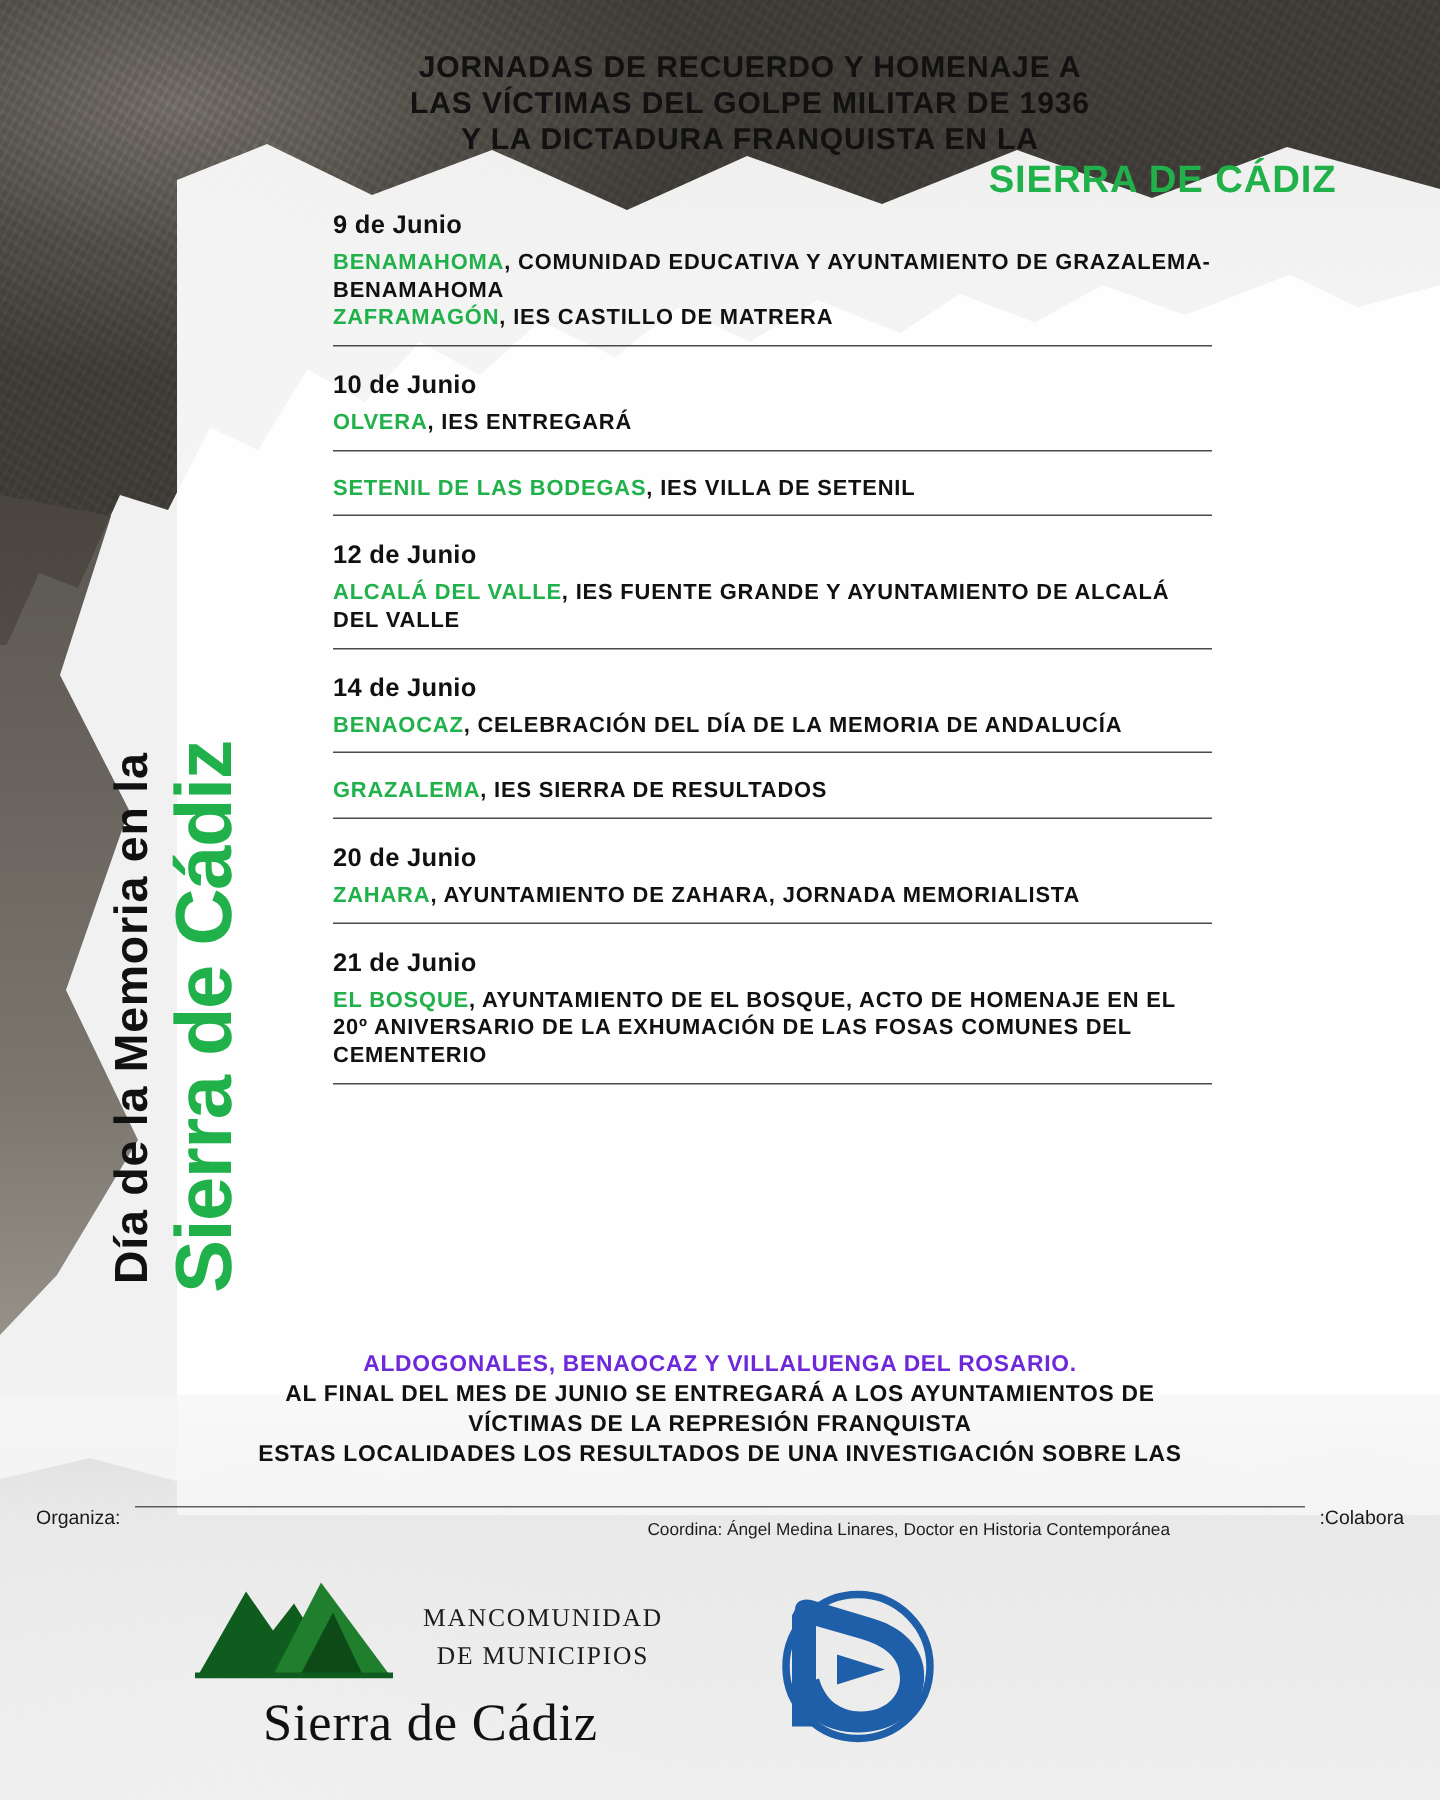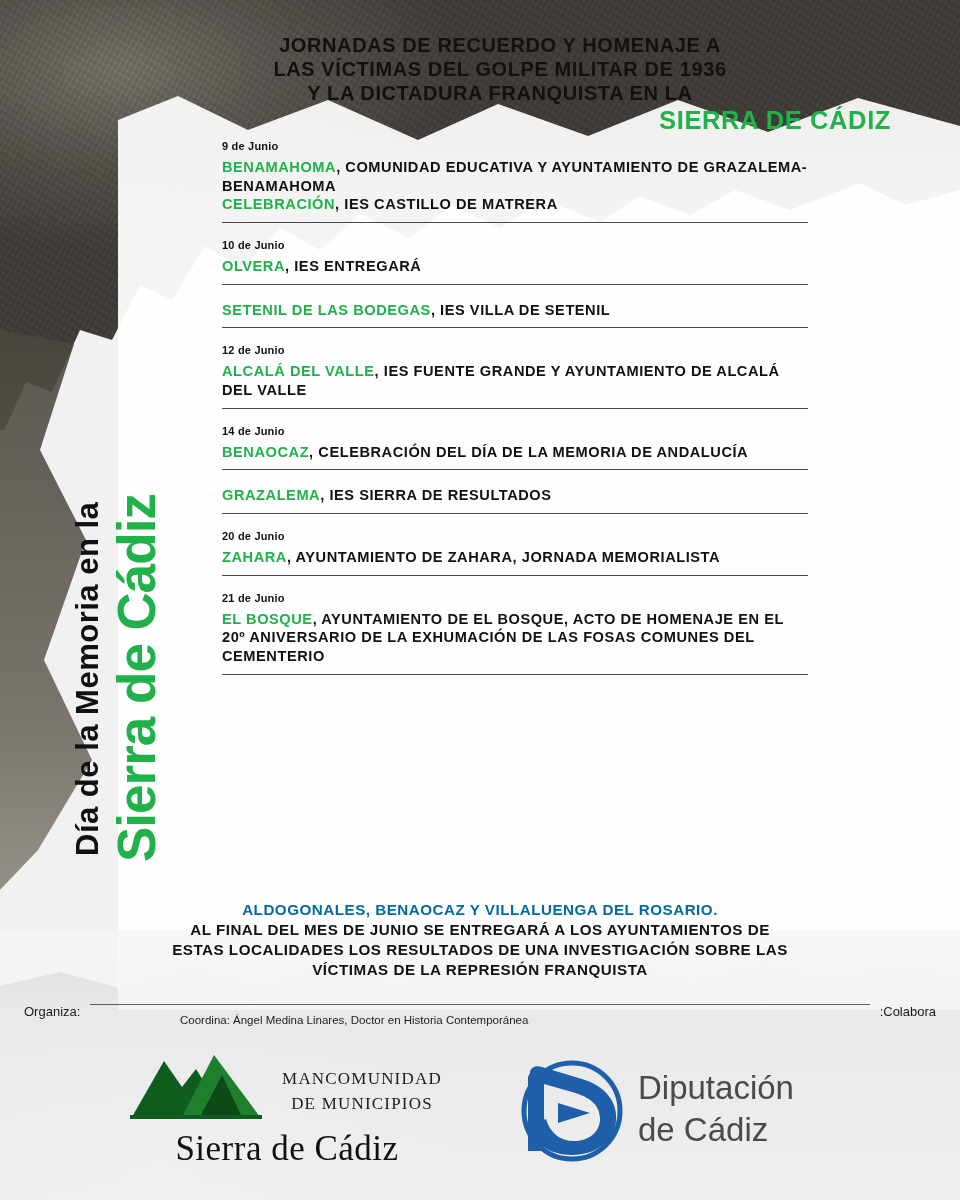--- a/index.html
+++ b/index.html
@@ -152,21 +152,21 @@
     position: absolute;
     left: 222px;
     top: 140px;
     width: 586px;
     z-index: 7;
   }
   .ev {
     padding-bottom: 7px;
   }
   .ev-date {
-    font-size: 11px;
+    font-size: 17px;
     font-weight: bold;
     color: #111;
     letter-spacing: .2px;
     margin-bottom: 6px;
   }
   .ev-body {
     font-size: 14.6px;
     font-weight: bold;
     letter-spacing: .55px;
     color: #111;
@@ -193,21 +193,21 @@
     z-index: 7;
   }
   #footer-note .fn-line {
     font-size: 15.2px;
     font-weight: bold;
     letter-spacing: .5px;
     color: #111;
     line-height: 1.32;
   }
   #footer-note .fn-green {
-    color: #0369a1;
+    color: #6d28d9;
   }
 
   
   #org-row {
     position: absolute;
     left: 24px;
     top: 1004px;
     width: 912px;
     height: 22px;
     display: flex;
@@ -223,21 +223,21 @@
     height: 1px;
     background: #3a3a3a;
     margin: 0 10px;
     opacity: .8;
   }
   #coordina {
     position: absolute;
     left: 180px;
     top: 1014px;
     width: 600px;
-    text-align: left;
+    text-align: right;
     font-size: 11.5px;
     color: #1d1d1d;
     z-index: 9;
     background: transparent;
   }
 
   
   #logos {
     position: absolute;
     left: 0;
@@ -325,21 +325,21 @@
     <div class="h-line">LAS VÍCTIMAS DEL GOLPE MILITAR DE 1936</div>
     <div class="h-line">Y LA DICTADURA FRANQUISTA EN LA</div>
     <div class="h-green">SIERRA DE CÁDIZ</div>
   </div>
 
   <div id="schedule">
       <div class="ev">
         <div class="ev-date">9 de Junio</div>
         <div class="ev-body">
           <div><span class="place">BENAMAHOMA</span><span>, COMUNIDAD EDUCATIVA Y AYUNTAMIENTO DE GRAZALEMA-BENAMAHOMA</span></div>
-          <div><span class="place">CELEBRACIÓN</span><span>, IES CASTILLO DE MATRERA</span></div>
+          <div><span class="place">ZAFRAMAGÓN</span><span>, IES CASTILLO DE MATRERA</span></div>
         </div>
         <div class="ev-sep"></div>
       </div>
       <div class="ev">
         <div class="ev-date">10 de Junio</div>
         <div class="ev-body">
           <div><span class="place">OLVERA</span><span>, IES ENTREGARÁ</span></div>
         </div>
         <div class="ev-sep"></div>
       </div>
@@ -381,22 +381,22 @@
         <div class="ev-body">
           <div><span class="place">EL BOSQUE</span><span>, AYUNTAMIENTO DE EL BOSQUE, ACTO DE HOMENAJE EN EL 20º ANIVERSARIO DE LA EXHUMACIÓN DE LAS FOSAS COMUNES DEL CEMENTERIO</span></div>
         </div>
         <div class="ev-sep"></div>
       </div>
     </div>
 
   <div id="footer-note">
     <div class="fn-line fn-green">ALDOGONALES, BENAOCAZ Y VILLALUENGA DEL ROSARIO.</div>
     <div class="fn-line">AL FINAL DEL MES DE JUNIO SE ENTREGARÁ A LOS AYUNTAMIENTOS DE</div>
+    <div class="fn-line">VÍCTIMAS DE LA REPRESIÓN FRANQUISTA</div>
     <div class="fn-line">ESTAS LOCALIDADES LOS RESULTADOS DE UNA INVESTIGACIÓN SOBRE LAS</div>
-    <div class="fn-line">VÍCTIMAS DE LA REPRESIÓN FRANQUISTA</div>
   </div>
 
   <div id="org-row">
     <span class="lbl">Organiza:</span>
     <span class="rule"></span>
     <span class="lbl">:Colabora</span>
   </div>
   <div id="coordina">Coordina: Ángel Medina Linares, Doctor en Historia Contemporánea</div>
 
   <div id="logos">
@@ -414,21 +414,17 @@
       </div>
       <div class="sierra-text">Sierra de Cádiz</div>
     </div>
 
     <div id="logo-dip">
       <svg class="mark" viewBox="0 0 104 104">
         <path d="M10 14 C 10 8, 16 6, 22 8 L 62 20 C 86 27, 98 44, 96 62 C 94 82, 76 96, 52 96 C 30 96, 12 84, 8 66 L 26 60 C 30 74, 40 82, 54 82 C 70 82, 80 72, 80 60 C 80 46, 70 38, 52 33 L 24 25 L 24 92 L 8 92 L 8 18 Z" fill="#1f5fa9"></path>
         <path d="M38 44 L 70 54 L 38 64 Z" fill="#1f5fa9"></path>
         <circle cx="52" cy="52" r="48" fill="none" stroke="#1f5fa9" stroke-width="5"></circle>
       </svg>
-      <div class="dip-text">
-        <div>Diputación</div>
-        <div>de Cádiz</div>
-      </div>
     </div>
 
   </div>
 
 </div>
 
 </body></html>

